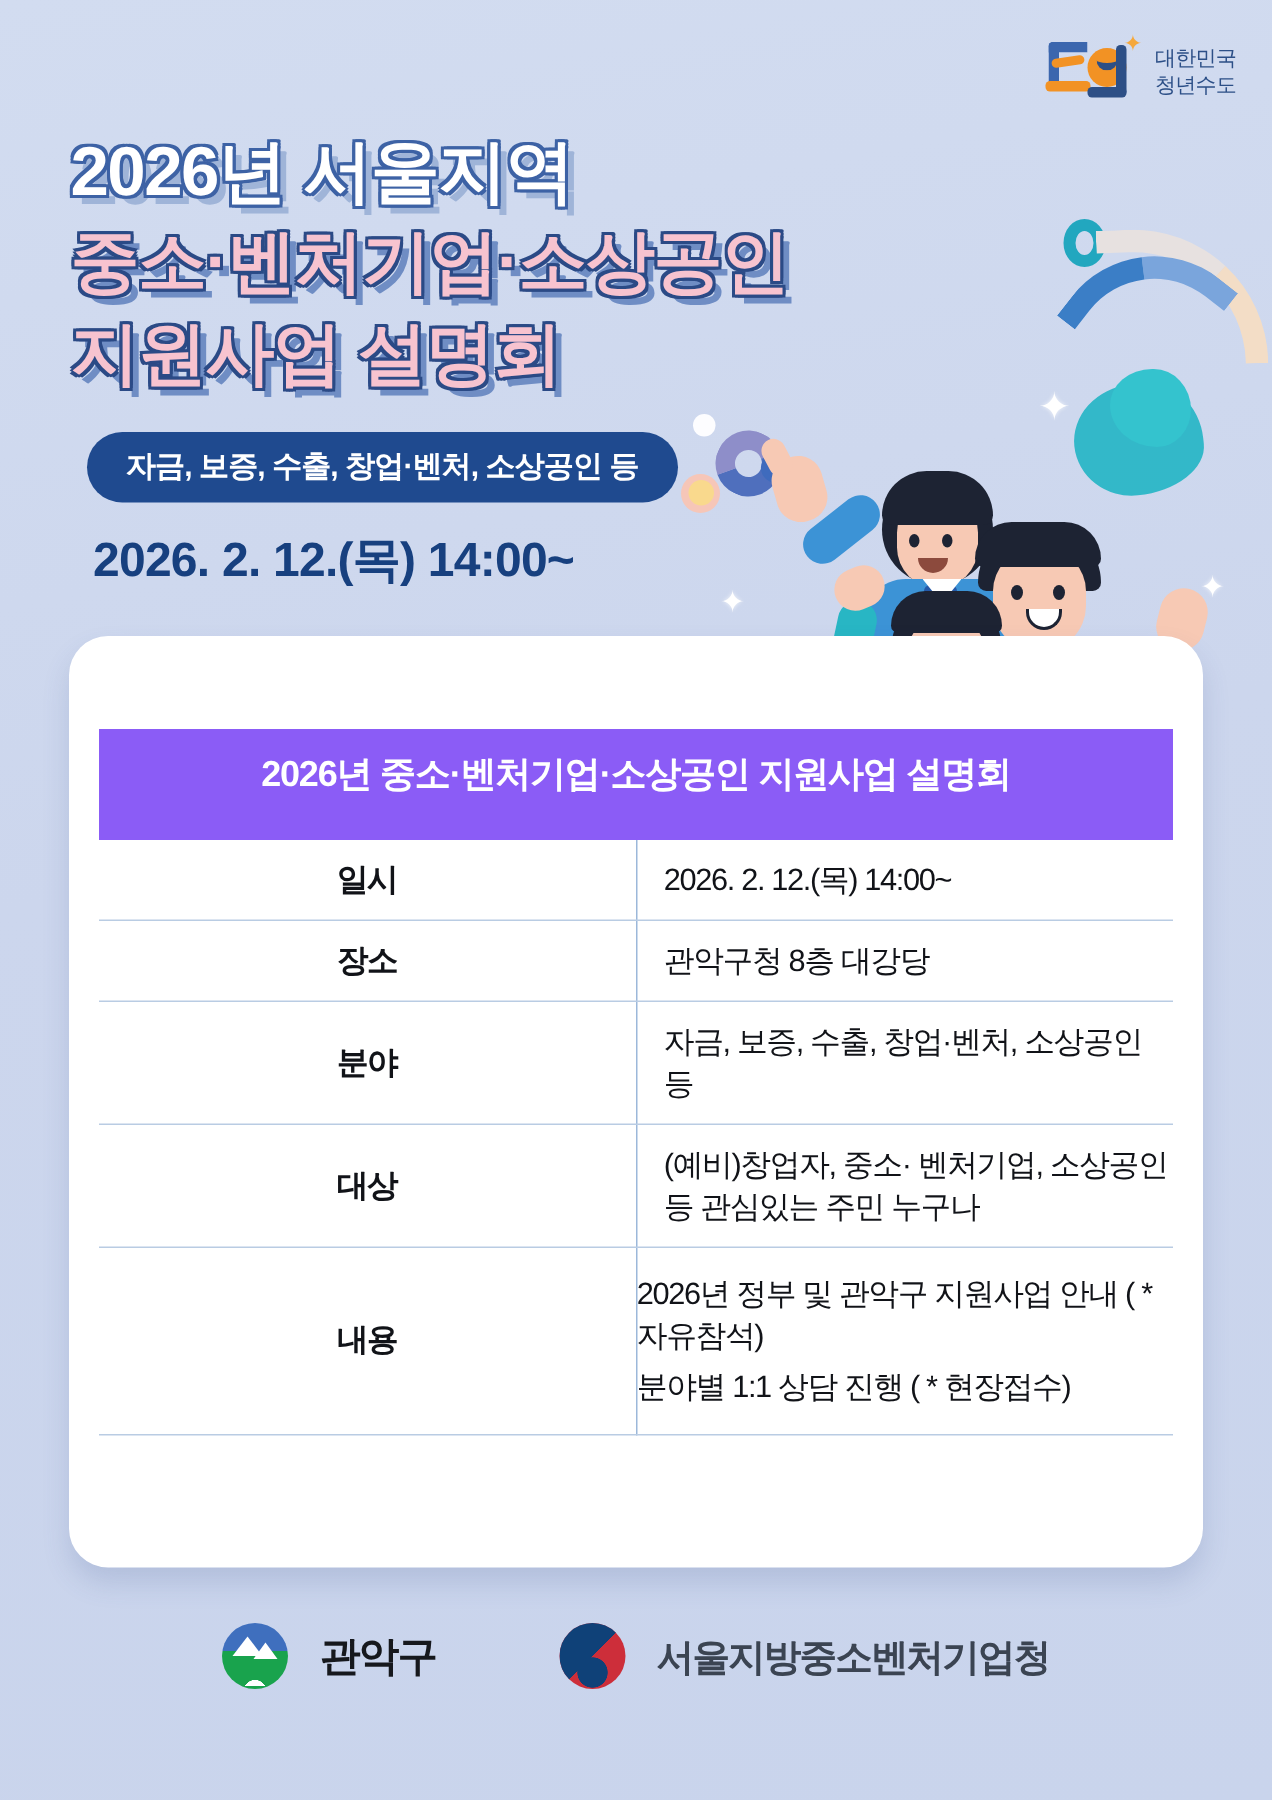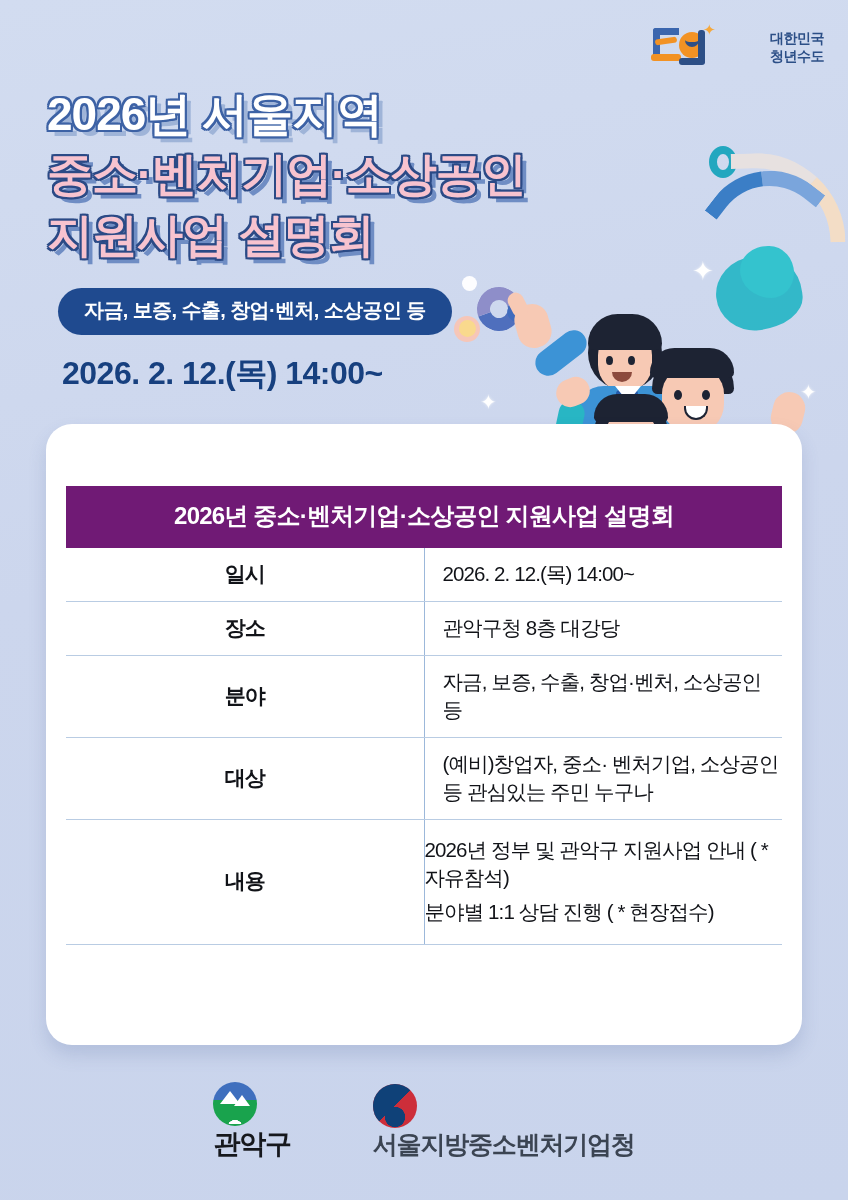--- a/index.html
+++ b/index.html
@@ -51,22 +51,22 @@
   }
   .bm-a-foot{
     position:absolute; left:28px; top:36px; width:26px; height:7px;
     background:#2d4f86; border-radius:3px;
   }
   .bm-spark{
     position:absolute; left:52px; top:0px;
     color:#f5a83c; font-size:15px; line-height:1;
   }
   .brand-text{
-    color:#2c4f87; font-size:14px; font-weight:bold;
-    line-height:1.32; letter-spacing:-0.5px; white-space:nowrap;margin-left:46px;
+    color:#2c4f87; font-size:14px; font-weight:normal;
+    line-height:1.32; letter-spacing:-0.5px; white-space:nowrap;
   }
 
   
   .headline{ position:absolute; left:47px; top:84px; width:640px; }
   .hl{
     font-size:46px; font-weight:bold; letter-spacing:-1px;
     line-height:1.31; white-space:nowrap;
   }
   .hl-1{
     color:#ffffff;
@@ -160,23 +160,23 @@
     background:#ffffff; border-radius:26px;
     box-shadow:0 10px 18px rgba(70,95,150,.18);
   }
 
   
   .tbl{
     position:absolute; left:20px; top:62px;
     width:716px; border-collapse:collapse; table-layout:fixed;
   }
   .tbl th.hdr{
-    background:#701a75; color:#ffffff;
+    background:#8b5cf6; color:#ffffff;
     font-size:24px; font-weight:bold; letter-spacing:-0.8px;
-    padding:14px 0 16px; text-align:center; border:none;
+    padding:14px 0 28px; text-align:center; border:none;
   }
   .tbl td{
     border-bottom:1px solid #b9cce3;
     font-size:20.5px; color:#111318; letter-spacing:-0.9px;
     padding:12px 0 13px; vertical-align:middle;
   }
   .tbl td.k{
     width:94px; text-align:center; font-weight:bold;
     border-right:1px solid #9cb8da; font-size:21px;
   }
@@ -193,21 +193,21 @@
   .note{
     font-size:19px; letter-spacing:-0.9px; line-height:1.95;
     white-space:nowrap;
   }
 
   
   .footer{
     position:absolute; left:0; right:0; top:1082px;
     display:flex; justify-content:center; align-items:center; gap:82px;
   }
-  .flogo{ display:flex; align-items:flex-start; gap:0;flex-direction:column; }
+  .flogo{ display:flex; align-items:center; gap:21px; }
   .gw-mark{
     width:44px; height:44px; border-radius:50%;
     background:linear-gradient(#3f6fbe 0 42%,#19a34d 42% 100%);
     position:relative; overflow:hidden;
   }
   .gw-peak{
     position:absolute; top:9px; left:7px; width:0; height:0;
     border-left:10px solid transparent; border-right:10px solid transparent;
     border-bottom:13px solid #ffffff;
   }

